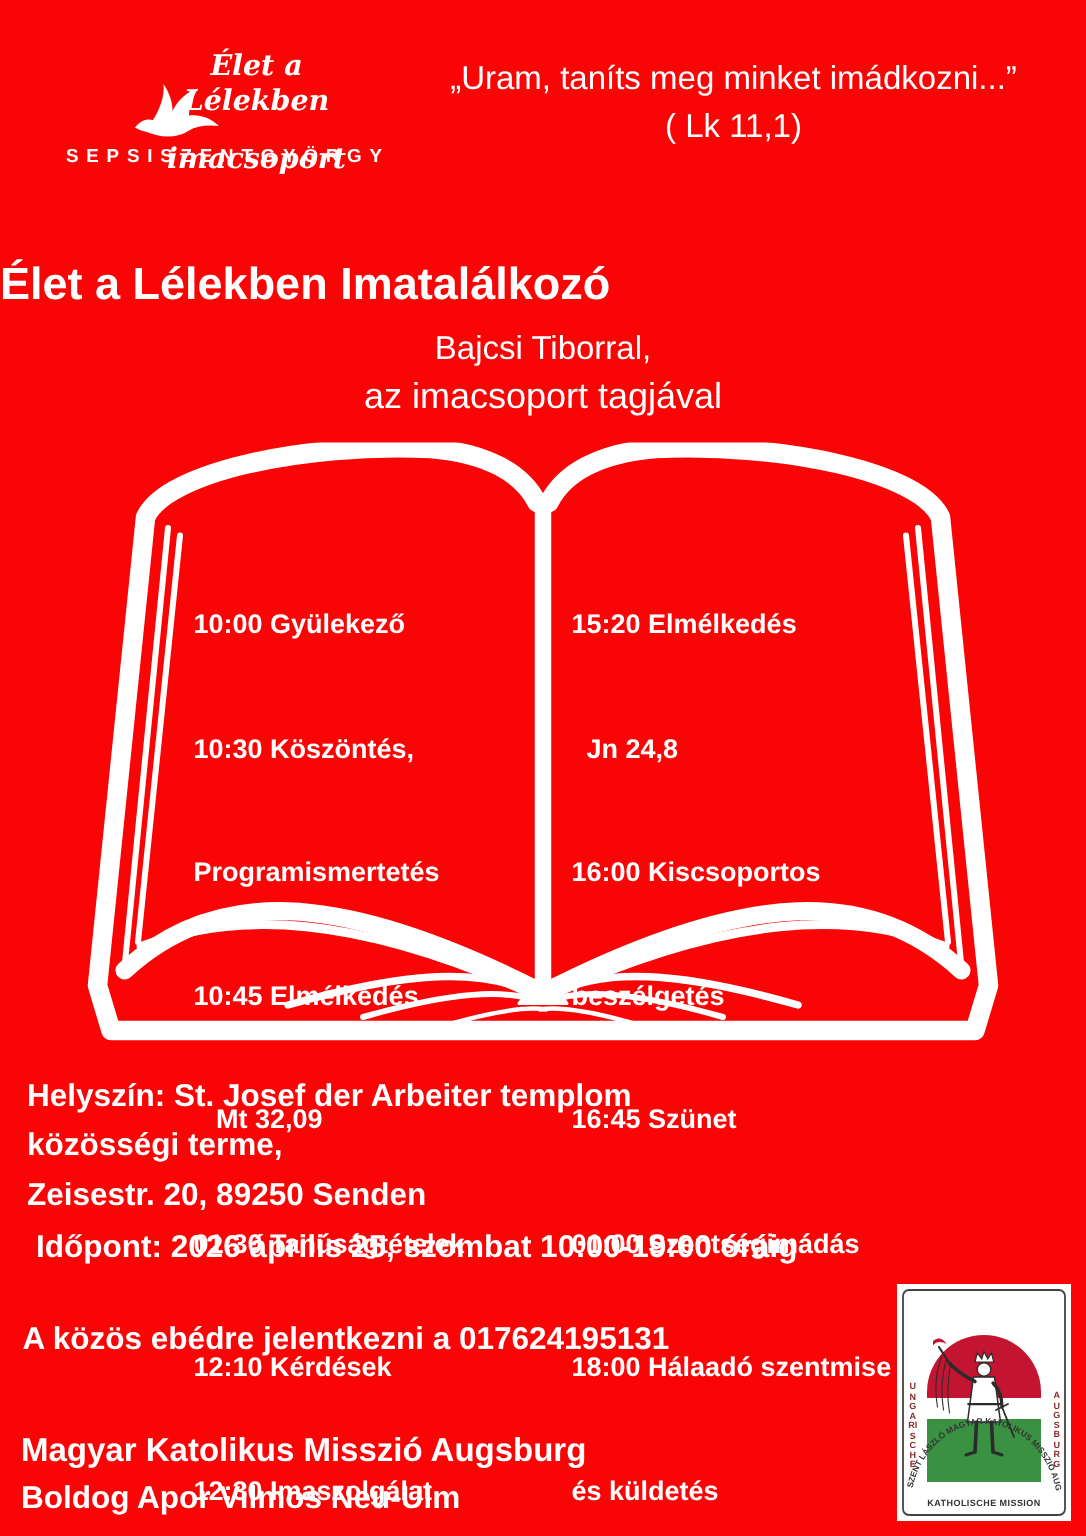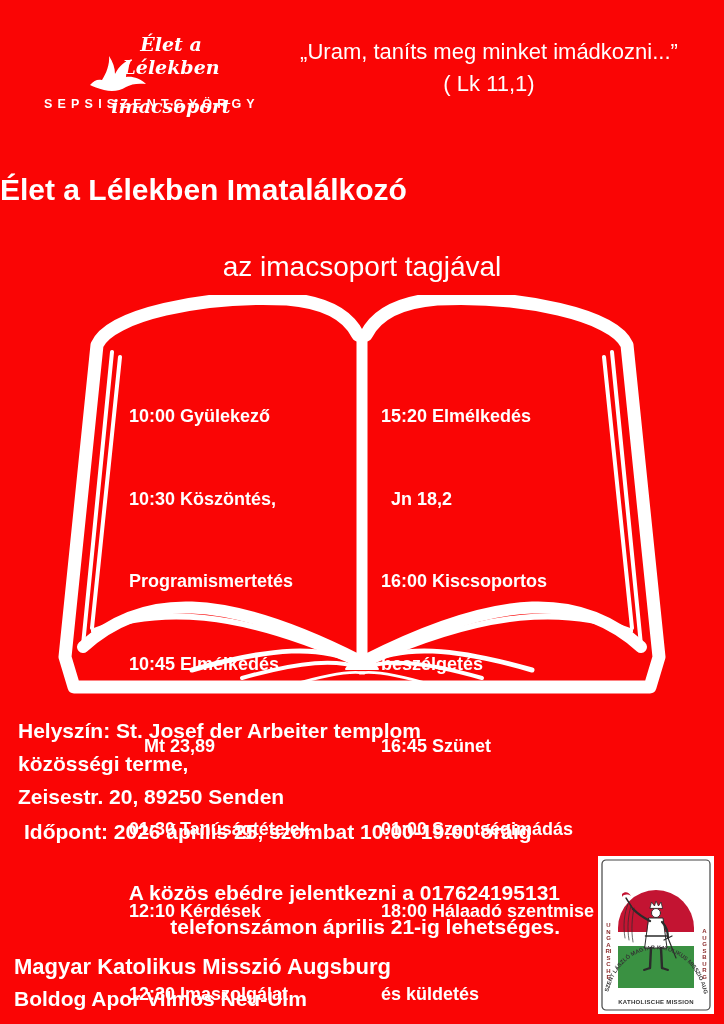--- a/index.html
+++ b/index.html
@@ -21,34 +21,34 @@
   .script-name{left:96px;top:33px;width:150px;text-align:center;
     font-family:"DejaVu Serif",serif;font-style:italic;font-weight:bold;
     font-size:19px;line-height:23px;}
   .script-name .l2{margin-top:16px;}
   .city{left:44px;top:97px;font-size:12.5px;font-weight:bold;letter-spacing:5.2px;white-space:nowrap;}
   .quote{left:263px;top:36px;width:452px;text-align:center;font-size:22px;line-height:32px;font-weight:400;}
 
   
   .title{left:0;top:173px;width:724px;text-align:left;font-size:30px;font-weight:bold;}
   .sub1{left:0;top:219px;width:724px;text-align:center;font-size:22px;}
-  .sub2{left:0;top:251px;width:724px;text-align:center;font-size:28px;}
+  .sub2{left:0;top:251px;width:724px;text-align:center;font-size:24px;}
 
   
   .book{left:52px;top:295px;width:640px;height:420px;}
   .sched{font-size:18px;font-weight:bold;line-height:27.5px;white-space:pre-wrap;}
   .sched-left{left:129px;top:348px;width:240px;}
   .sched-right{left:381px;top:348px;width:255px;}
 
   
   .loc{left:18px;top:714px;width:475px;text-align:left;font-size:21px;font-weight:bold;line-height:33px;}
   .idopont{left:24px;top:820px;font-size:21px;font-weight:bold;white-space:nowrap;}
 
   
-  .lunch{left:15px;top:876px;width:545px;text-align:right;font-size:21px;font-weight:bold;line-height:34px;}
+  .lunch{left:15px;top:876px;width:545px;text-align:left;font-size:21px;font-weight:bold;line-height:34px;}
   .org1{left:14px;top:954px;font-size:22px;font-weight:bold;white-space:nowrap;text-align:right;}
   .org2{left:14px;top:987px;font-size:21px;font-weight:bold;white-space:nowrap;text-align:center;}
 
   
   .mission-card{left:598px;top:856px;width:116px;height:158px;background:#ffffff;}
   .mission-card svg{position:absolute;left:0;top:0;}
   .v-text{position:absolute;width:7px;font-size:6px;line-height:6.5px;font-weight:bold;
     color:var(--logo-side);word-break:break-all;text-align:center;}
   .v-left{left:7px;top:66px;}
   .v-right{right:6px;top:72px;}
@@ -68,20 +68,21 @@
     <div class="l2">imacsoport</div>
   </div>
   <div class="abs city">SEPSISZENTGYÖRGY</div>
 
   <div class="abs quote">
     <div>„Uram, taníts meg minket imádkozni...”</div>
     <div>( Lk 11,1)</div>
   </div>
 
   <div class="abs title">Élet a Lélekben Imatalálkozó</div>
+  <div class="abs sub1">Bajcsi Tiborral,</div>
   <div class="abs sub2">az imacsoport tagjával</div>
 
   <svg class="abs book" viewBox="0 0 640 420">
     <g stroke="#ffffff" fill="none" stroke-linecap="round" stroke-linejoin="round">
 
       <path stroke-width="13" d="M306,40 C296,20 272,7 235,4 C150,0 58,20 45,50
         L13,362 L22,392 L598,392 L607,362 L575,50
         C562,20 470,0 385,4 C348,7 324,20 314,40"></path>
 
       <path stroke-width="11" d="M310,42 L310,360"></path>
@@ -106,47 +107,46 @@
 
       <path stroke-width="2" fill="#ffffff" d="M294,374 L310,352 L326,374 Z"></path>
     </g>
   </svg>
 
   <div class="abs sched sched-left">
     <div class="sched-line">10:00 Gyülekező</div>
     <div class="sched-line">10:30 Köszöntés,</div>
     <div class="sched-line">Programismertetés</div>
     <div class="sched-line">10:45 Elmélkedés</div>
-    <div class="sched-line">   Mt 23,89</div>
+    <div class="sched-line">   Mt 32,09</div>
     <div class="sched-line">01:30 Tanúságtételek</div>
     <div class="sched-line">12:10 Kérdések</div>
     <div class="sched-line">12:30 Imaszolgálat</div>
     
   </div>
   <div class="abs sched sched-right">
     <div class="sched-line">15:20 Elmélkedés</div>
-    <div class="sched-line">  Jn 18,2</div>
+    <div class="sched-line">  Jn 24,8</div>
     <div class="sched-line">16:00 Kiscsoportos</div>
     <div class="sched-line">beszélgetés</div>
     <div class="sched-line">16:45 Szünet</div>
     <div class="sched-line">01:00 Szentségimádás</div>
     <div class="sched-line">18:00 Hálaadó szentmise</div>
     <div class="sched-line">és küldetés</div>
   </div>
 
   <div class="abs loc">
     <div>Helyszín: St. Josef der Arbeiter templom</div>
     <div>közösségi terme,</div>
     <div>Zeisestr. 20, 89250 Senden</div>
   </div>
   <div class="abs idopont">Időpont: 2026 április 25, szombat 10:00-19:00 óráig</div>
 
   <div class="abs lunch">
     <div>A közös ebédre jelentkezni a 017624195131</div>
-    <div>telefonszámon április 21-ig lehetséges.</div>
   </div>
   <div class="abs org1">Magyar Katolikus Misszió Augsburg</div>
   <div class="abs org2">Boldog Apor Vilmos Neu-Ulm</div>
 
   <div class="abs mission-card">
     <svg viewBox="0 0 116 158" width="116" height="158">
       <defs>
         <clipPath id="archClip">
           <path d="M20,132 L20,72 A38,38 0 0 1 96,72 L96,132 Z"></path>
         </clipPath>

